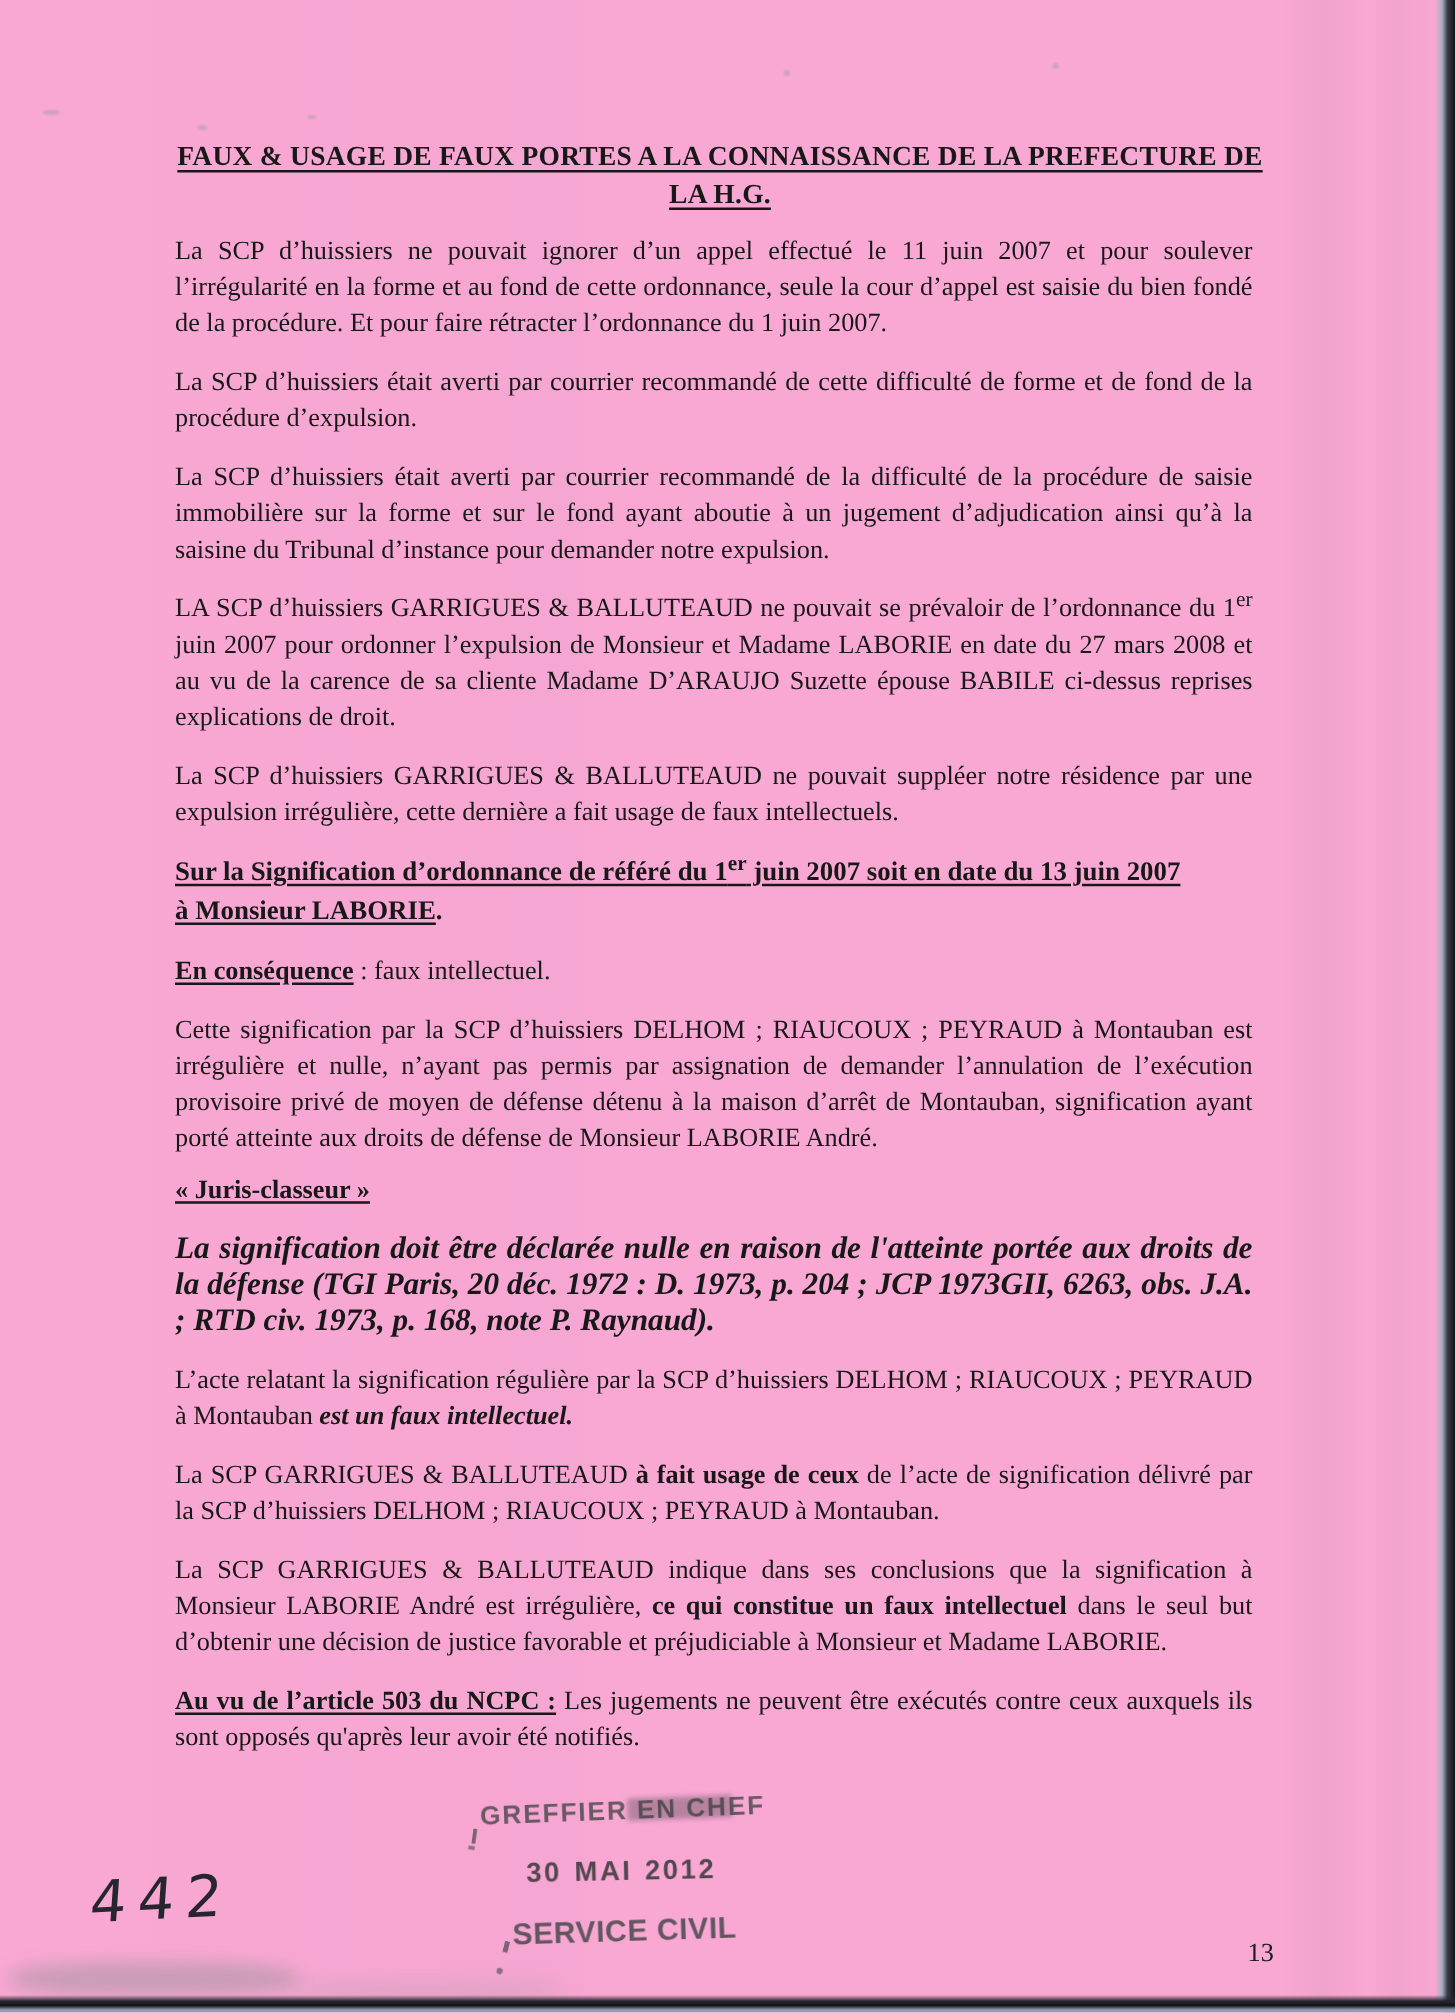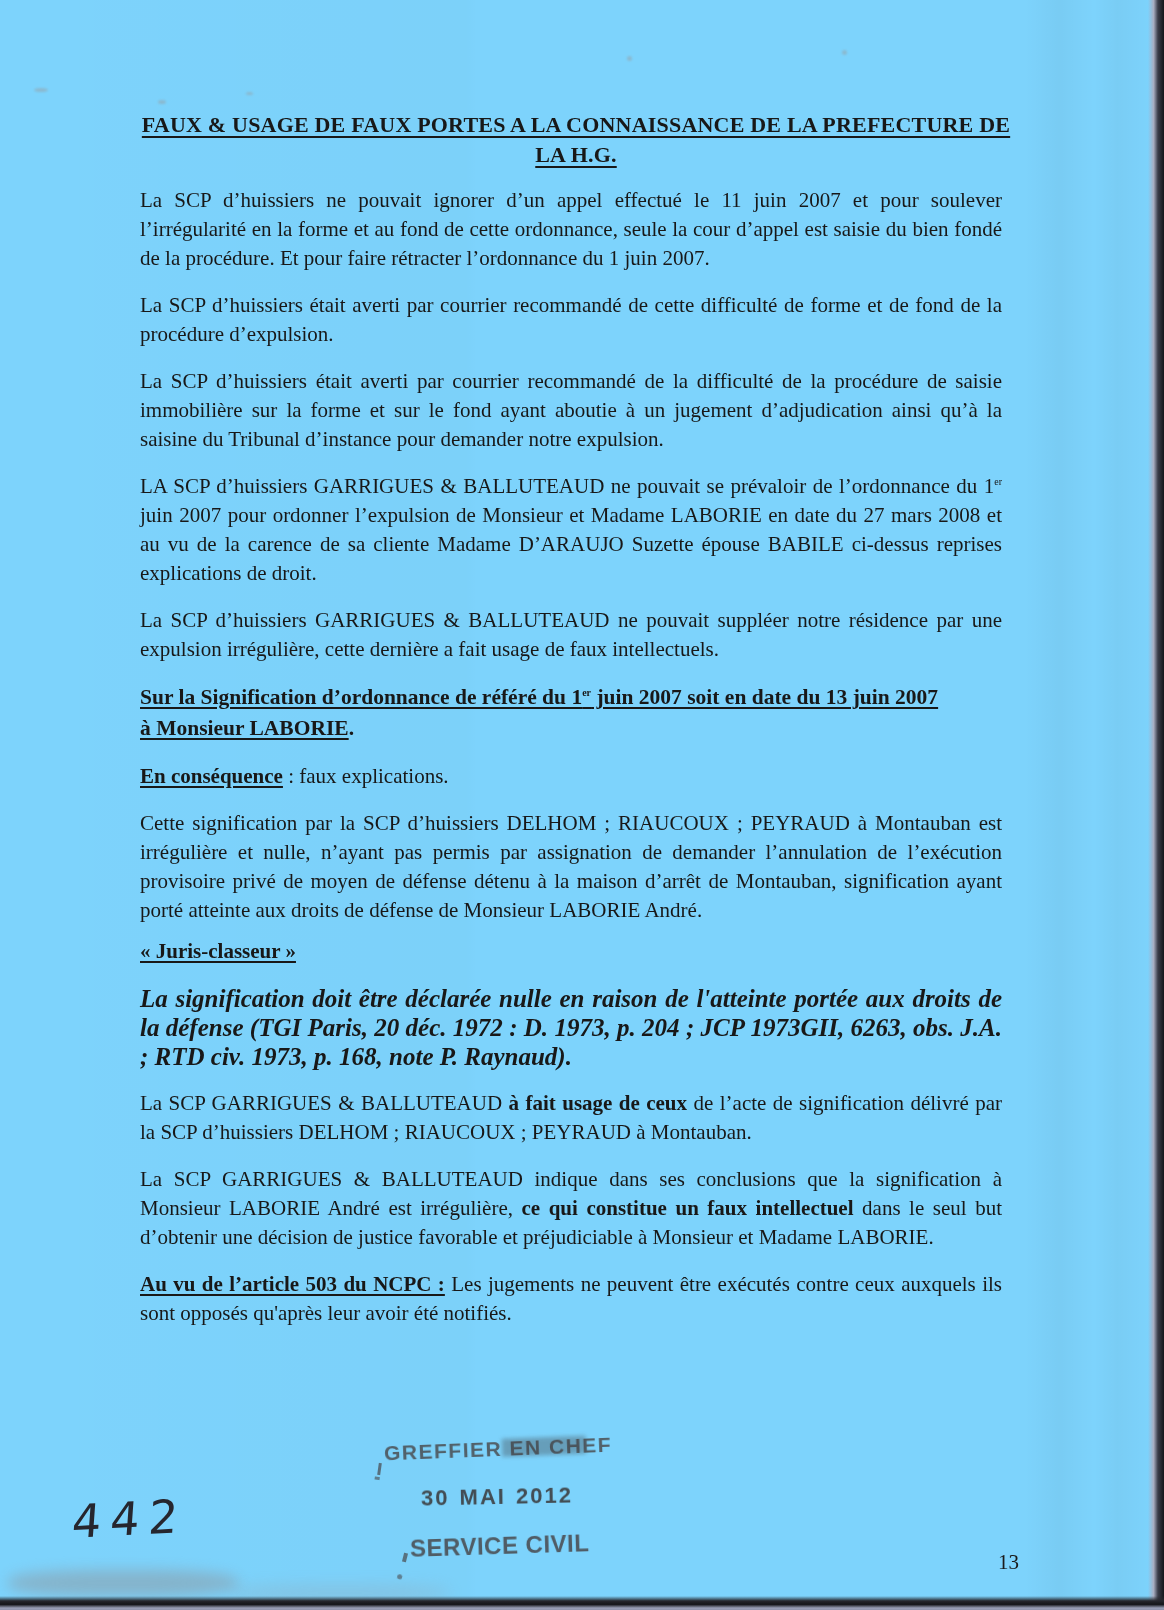--- a/index.html
+++ b/index.html
@@ -1,19 +1,19 @@
 <!DOCTYPE html>
 <html><head>
 <meta charset="utf-8">
 <style>
   html,body{margin:0;padding:0;background:#e9e9ec;}
   .page{
     position:relative;
     width:1164px;height:1610px;
-    background:#7dd3fc;
+    background:#f9a8d4;
     overflow:hidden;
     font-family:"Liberation Serif", serif;
     color:#181818;
   }
   
   .streaks{
     position:absolute;top:0;left:0;width:100%;height:100%;
     background:
       linear-gradient(to right, rgba(0,0,0,0) 0%, rgba(0,0,0,0) 88%, rgba(0,0,0,0.035) 91%, rgba(0,0,0,0) 94%, rgba(0,0,0,0.03) 96%, rgba(0,0,0,0) 99%),
       linear-gradient(to right, rgba(0,0,0,0) 0%, rgba(0,0,0,0.012) 40%, rgba(0,0,0,0) 41%);
@@ -56,21 +56,21 @@
   }
   .h2{
     font-size:21.5px;line-height:31px;font-weight:bold;text-align:left;
     margin:0 0 18px 0;
   }
   .h2 .bu{text-decoration-thickness:2px;}
   .quote{
     font-size:25px;line-height:29px;font-weight:bold;font-style:italic;
     margin:0 0 18px 0;text-align:justify;text-align-last:left;
   }
-  sup.ord{font-size:10px;line-height:0;vertical-align:super;}
+  sup.ord{font-size:17px;line-height:0;vertical-align:super;}
 
   
   .stamp{
     position:absolute;font-family:"Liberation Sans", sans-serif;font-weight:bold;
     white-space:nowrap;pointer-events:none;
   }
   .stamp-greffier{
     left:384px;top:1437px;font-size:21px;letter-spacing:1.5px;
     color:rgba(72,72,74,0.82);transform:rotate(-2.2deg);filter:blur(.4px);
   }
@@ -141,28 +141,29 @@
 
     <p class="p"><span>LA SCP d’huissiers GARRIGUES &amp; BALLUTEAUD ne pouvait se prévaloir de l’ordonnance du 1</span><sup class="ord">er</sup><span> juin 2007 pour ordonner l’expulsion de Monsieur et Madame LABORIE en date du 27 mars 2008 et au vu de la carence de sa cliente Madame D’ARAUJO Suzette épouse BABILE ci-dessus reprises explications de droit.</span></p>
 
     <p class="p"><span>La SCP d’huissiers GARRIGUES &amp; BALLUTEAUD ne pouvait suppléer notre résidence par une expulsion irrégulière, cette dernière a fait usage de faux intellectuels.</span></p>
 
     <div class="h2">
       <span class="bu"><span>Sur la Signification d’ordonnance de référé du 1</span><sup class="ord">er</sup><span> juin 2007 soit en date du 13 juin 2007</span></span><br>
       <span class="bu">à Monsieur LABORIE</span><span>.</span>
     </div>
 
-    <p class="p"><span class="bu">En conséquence</span><span> : faux explications.</span></p>
+    <p class="p"><span class="bu">En conséquence</span><span> : faux intellectuel.</span></p>
 
     <p class="p tight"><span>Cette signification par la SCP d’huissiers DELHOM ; RIAUCOUX ; PEYRAUD à Montauban est irrégulière et nulle, n’ayant pas permis par assignation de demander l’annulation de l’exécution provisoire privé de moyen de défense détenu à la maison d’arrêt de Montauban, signification ayant porté atteinte aux droits de défense de Monsieur LABORIE André.</span></p>
 
     <p class="p"><span class="bu">« Juris-classeur »</span></p>
 
     <p class="quote"><span>La signification doit être déclarée nulle en raison de l'atteinte portée aux droits de la défense (TGI Paris, 20 déc. 1972 : D. 1973, p. 204 ; JCP 1973GII, 6263, obs. J.A. ; RTD civ. 1973, p. 168, note P. Raynaud).</span></p>
 
+    <p class="p"><span>L’acte relatant la signification régulière par la SCP d’huissiers DELHOM ; RIAUCOUX ; PEYRAUD à Montauban </span><span class="bi">est un faux intellectuel.</span></p>
 
     <p class="p"><span>La SCP GARRIGUES &amp; BALLUTEAUD </span><span class="b">à fait usage de ceux</span><span> de l’acte de signification délivré par la SCP d’huissiers DELHOM ; RIAUCOUX ; PEYRAUD à Montauban.</span></p>
 
     <p class="p"><span>La SCP GARRIGUES &amp; BALLUTEAUD indique dans ses conclusions que la signification à Monsieur LABORIE André est irrégulière, </span><span class="b">ce qui constitue un faux intellectuel</span><span> dans le seul but d’obtenir une décision de justice favorable et préjudiciable à Monsieur et Madame LABORIE.</span></p>
 
     <p class="p"><span class="bu">Au vu de l’article 503 du NCPC :</span><span> Les jugements ne peuvent être exécutés contre ceux auxquels ils sont opposés qu'après leur avoir été notifiés.</span></p>
 
   </div>
 
   <div class="stamp stamp-greffier">GREFFIER EN CHEF</div>

